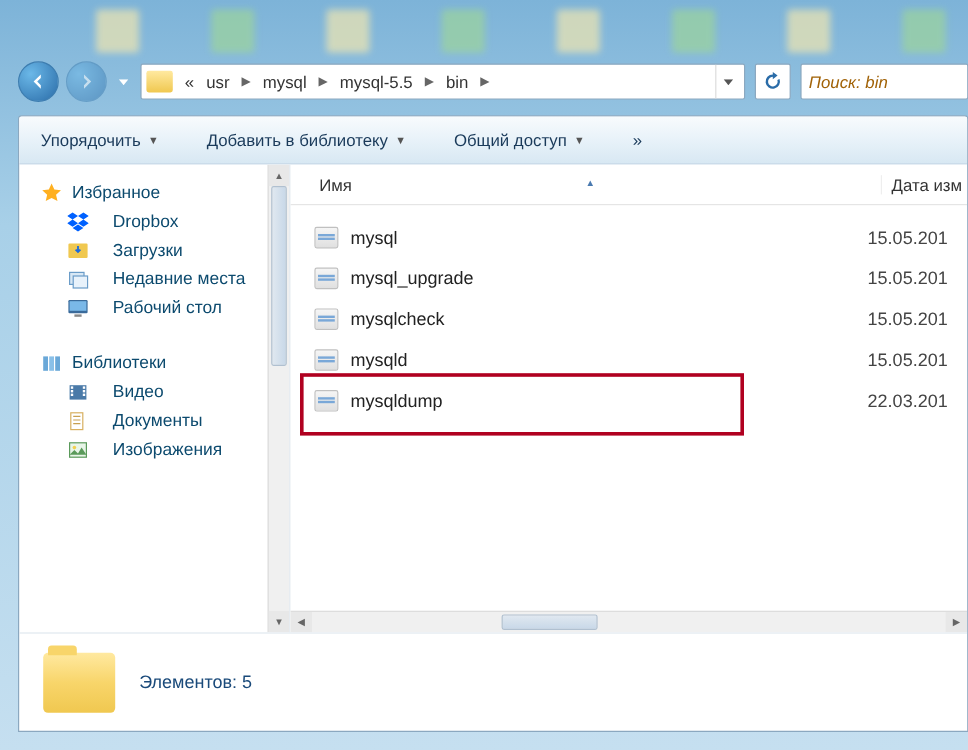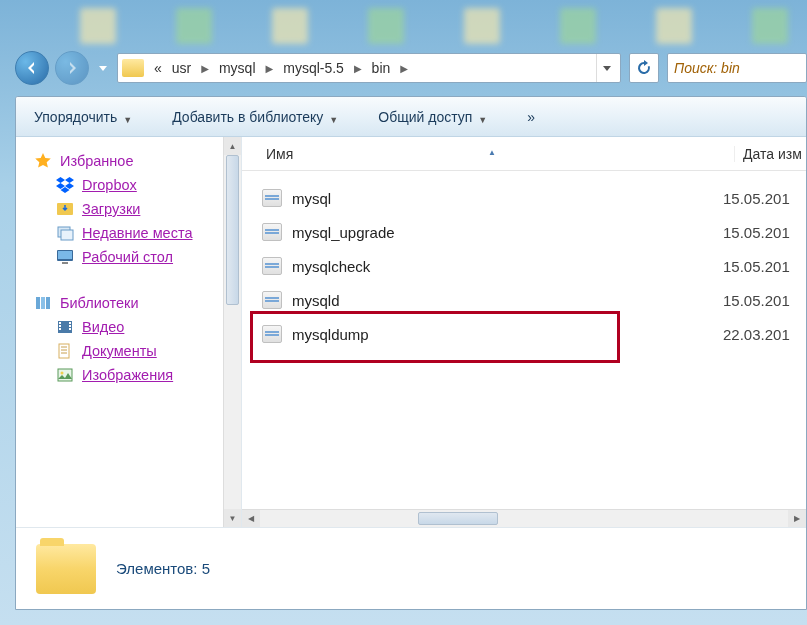--- a/index.html
+++ b/index.html
@@ -21,29 +21,29 @@
 .bc-sep { color: #666; font-size: 10px; padding: 0 4px; }
 .bc-item { padding: 2px 4px; cursor: pointer; color: #333; }
 .bc-dd { width: 20px; height: 28px; display: flex; align-items: center; justify-content: center; cursor: pointer; border-left: 1px solid #ddd; margin-left: auto; }
 .refresh-box { width: 30px; height: 30px; background: white; border: 1px solid #8ba8c0; border-radius: 2px; display: flex; align-items: center; justify-content: center; margin-left: 2px; cursor: pointer; }
 .refresh-box svg { width: 16px; height: 16px; fill: #2a6ca8; }
 .search-box { width: 140px; height: 30px; background: white; border: 1px solid #8ba8c0; border-radius: 2px; display: flex; align-items: center; padding: 0 6px; margin-left: 2px; color: #a16207; font-style: italic; font-size: 14px; overflow: hidden; }
 
 
 .window { position: absolute; top: 96px; left: 15px; right: 0; bottom: 15px; background: white; border: 1px solid #8ba8c0; border-radius: 3px 3px 0 0; display: flex; flex-direction: column; overflow: hidden; }
 .toolbar { height: 40px; background: linear-gradient(to bottom, #f8fbfd 0%, #e8f2f9 50%, #d8e8f3 100%); border-bottom: 1px solid #c0d5e5; display: flex; align-items: center; padding: 0 12px; gap: 28px; font-size: 14px; color: #1a3a5a; }
-.toolbar-item { display: flex; align-items: flex-end; gap: 6px; cursor: pointer; padding: 4px 6px; }
+.toolbar-item { display: flex; align-items: center; gap: 6px; cursor: pointer; padding: 4px 6px; }
 .dd-arrow { font-size: 9px; color: #555; }
 
 .content { flex: 1; display: flex; overflow: hidden; }
 .sidebar { width: 226px; border-right: 1px solid #e0e8ee; position: relative; overflow-y: hidden; }
-.sidebar-inner { padding: 12px 4px 12px 18px; font-size: 14.5px; color: #a21caf; }
+.sidebar-inner { padding: 12px 4px 12px 18px; font-size: 14.5px; color: #0c4a6e; }
 .sb-group { margin-bottom: 22px; }
 .sb-head { display: flex; align-items: center; gap: 8px; cursor: pointer; padding: 3px 0; }
-.sb-item { display: flex; align-items: center; gap: 8px; cursor: pointer; padding: 3px 12px 3px 22px; text-decoration: underline; }
+.sb-item { display: flex; align-items: center; gap: 20px; cursor: pointer; padding: 3px 12px 3px 22px; }
 .sb-ico { width: 18px; height: 18px; display: flex; align-items: center; justify-content: center; flex-shrink: 0; }
 .sb-scrollbar { position: absolute; right: 0; top: 0; bottom: 0; width: 18px; background: #f0f0f0; border-left: 1px solid #ddd; }
 .sb-scrollbar .arr { height: 18px; background: #e8e8e8; display: flex; align-items: center; justify-content: center; font-size: 8px; color: #666; cursor: pointer; }
 .sb-scrollbar .thumb { position: absolute; top: 18px; left: 2px; right: 2px; height: 150px; background: linear-gradient(to right, #e0e8f0, #c8d8e8); border: 1px solid #b0c0d0; border-radius: 2px; cursor: pointer; }
 
 .filelist { flex: 1; position: relative; overflow: hidden; }
 .fl-header { height: 34px; border-bottom: 1px solid #e5e5e5; display: flex; align-items: center; font-size: 14px; color: #333; }
 .fl-col-name { flex: 1; padding-left: 24px; cursor: pointer; display: flex; align-items: center; gap: 8px; }
 .fl-col-date { width: 72px; padding-left: 8px; cursor: pointer; border-left: 1px solid #eee; }
 .sort-ind { font-size: 8px; color: #4a7ab0; position: absolute; top: 2px; left: 50%; }

